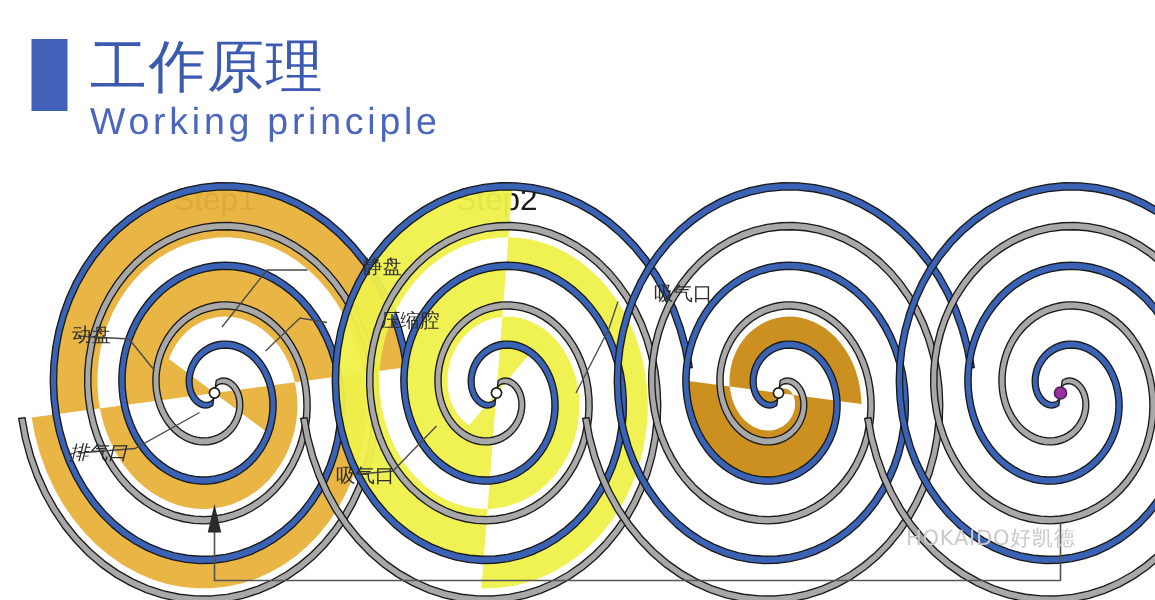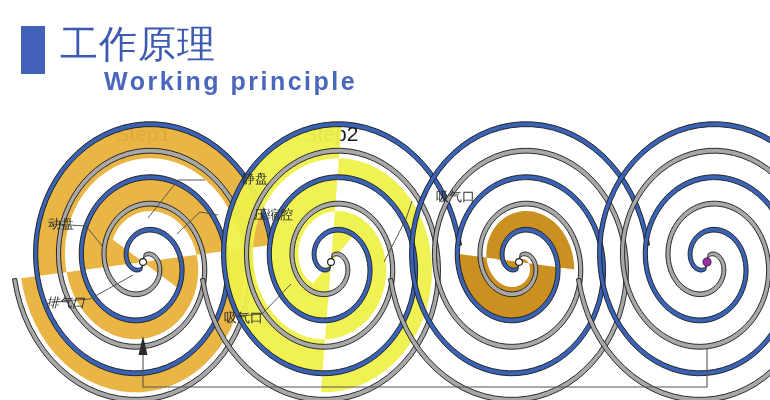--- a/index.html
+++ b/index.html
@@ -14,21 +14,21 @@
   .accent-square{position:absolute;left:21px;top:22px;width:24px;height:48px;background:#4162b8;}
   .title-cn{
     position:absolute;left:60px;top:18px;
     font-size:38px;line-height:44px;color:#3c5ab0;
     font-family:"DejaVu Sans","Liberation Sans",sans-serif;
     letter-spacing:1px;white-space:nowrap;font-weight:400;
   }
   .title-en{
     position:absolute;left:60px;top:62px;
     font-size:25px;line-height:30px;color:#4a66bd;
-    letter-spacing:2.5px;white-space:nowrap;font-weight:700;margin-left:44px;
+    letter-spacing:2.5px;white-space:nowrap;font-weight:400;
   }
 
   
   .step-label{
     position:absolute;top:118px;width:120px;text-align:center;
     font-size:21px;color:#1a1a1a;white-space:nowrap;
   }
 
   
   .callout{
@@ -97,13 +97,14 @@
   <div class="callout" id="co2" style="left: 16px; top: 212px; text-align: center;">动盘</div>
   <div class="callout" id="co3" style="left: 14px; top: 291px; font-style: italic;">排气口</div>
   <div class="callout" id="co4" style="left: 404px; top: 185px;">吸气口</div>
   <div class="callout" id="co5" style="left: 192px; top: 306px;">吸气口</div>
 
   <svg class="layer" id="arrow-layer" viewBox="0 0 770 400">
       <path d="M707,344 L707,383 L143,383 L143,349" fill="none" stroke="#555555" stroke-width="1.1"></path>
       <path d="M143,332 L138.5,351 L147.5,351 Z" fill="#2a2a2a" stroke="none"></path>
     </svg>
 
+  <div class="watermark">HOKAIDO好凯德</div>
 </div>
 
 </body></html>

